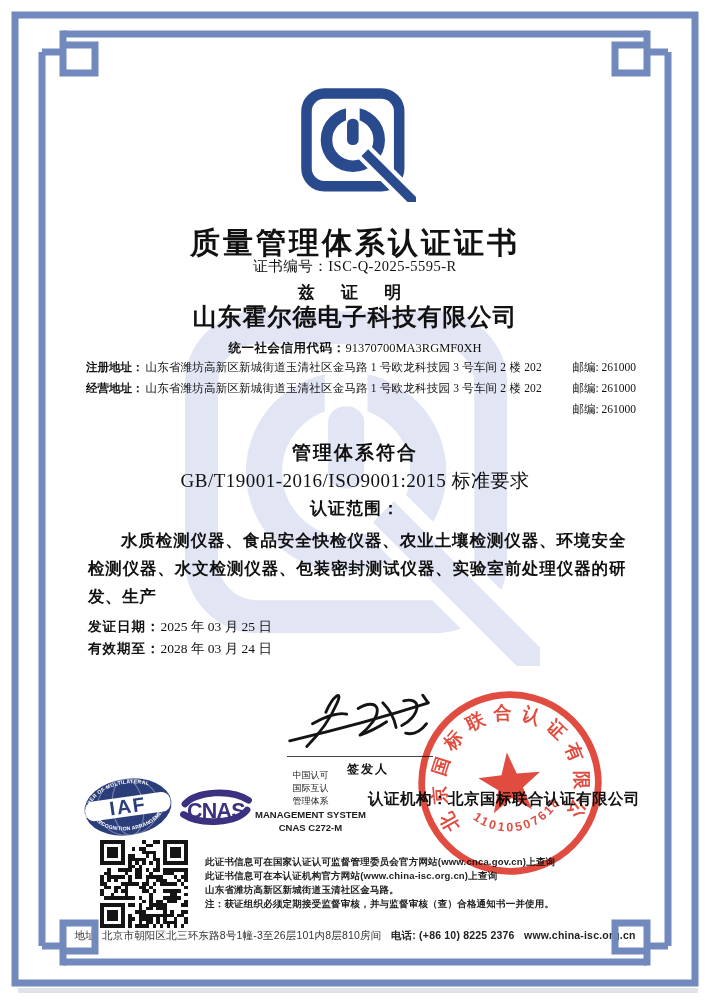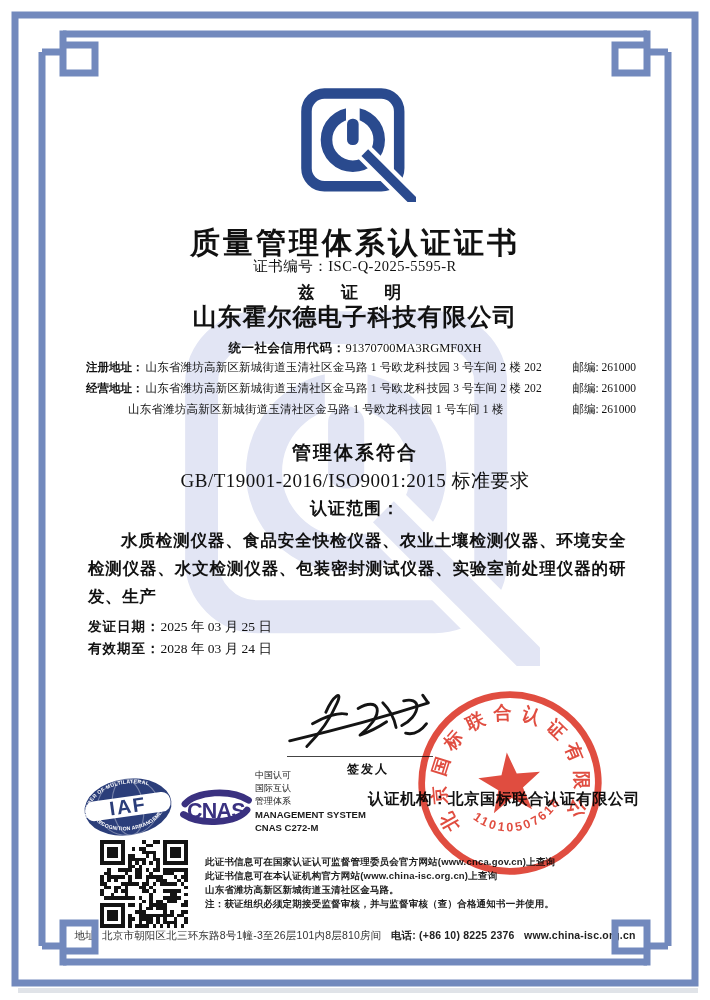--- a/index.html
+++ b/index.html
@@ -38,21 +38,21 @@
   .date-row{left:88px;font-size:13.5px;}
   .date-row b{letter-spacing:1px;}
   #date-issue{top:618px;} #date-valid{top:640px;}
   
   #signature{left:278px;top:680px;width:164px;height:76px;}
   #sig-line{left:287px;top:756px;width:146px;height:0;border-top:1.5px solid #444;}
   #signer{left:288px;top:761px;width:160px;text-align:center;font-size:12px;font-weight:700;letter-spacing:2px;}
   
   #iaf-logo{left:74px;top:771px;width:108px;height:72px;}
   #cnas-logo{left:179px;top:775px;width:74px;height:64px;}
-  #accred-text{left:255px;top:769px;font-family:"Liberation Sans",sans-serif;font-size:9px;line-height:13px;color:#1a1a1a;}
+  #accred-text{left:255px;top:769px;font-family:"Liberation Sans",sans-serif;font-size:9px;line-height:13px;color:#1a1a1a;text-align:center;}
   #accred-text .b{font-weight:700;font-size:9.5px;}
   #cert-body{left:368px;top:789px;font-size:15.5px;font-weight:700;letter-spacing:.5px;z-index:2;}
   #stamp{left:414px;top:687px;width:192px;height:192px;opacity:.9;mix-blend-mode:multiply;z-index:3;}
   
   #qr{left:100px;top:840px;width:88px;height:88px;}
   #notes{left:205px;top:855px;font-family:"Liberation Sans",sans-serif;
          font-size:9.5px;font-weight:600;line-height:14px;color:#222;letter-spacing:.2px;}
   #footer{top:929px;font-family:"Liberation Sans",sans-serif;font-size:10.5px;color:#333;letter-spacing:.2px;}
   #footer .b{font-weight:700;color:#222;}
   #border-svg{left:0;top:0;width:710px;height:1000px;pointer-events:none;z-index:4;}
@@ -102,21 +102,20 @@
   <span class="lbl">注册地址：</span>
   <span class="txt">山东省潍坊高新区新城街道玉清社区金马路 1 号欧龙科技园 3 号车间 2 楼 202</span>
   <span class="zip"><span>邮编: </span><span>261000</span></span>
 </div>
 <div id="addr1" class="abs addr-row z1">
   <span class="lbl">经营地址：</span>
   <span class="txt">山东省潍坊高新区新城街道玉清社区金马路 1 号欧龙科技园 3 号车间 2 楼 202</span>
   <span class="zip"><span>邮编: </span><span>261000</span></span>
 </div>
 <div id="addr2" class="abs addr-row z1">
-  <span class="txt">山东省潍坊高新区新城街道玉清社区金马路 1 号欧龙科技园 1 号车间 1 楼</span>
   <span class="zip"><span>邮编: </span><span>261000</span></span>
 </div>
 
 <div id="sysline" class="abs ctr z1">管理体系符合</div>
 <div id="stdline" class="abs ctr z1">GB/T19001-2016/ISO9001:2015 标准要求</div>
 <div id="scope-label" class="abs ctr z1">认证范围：</div>
 <div id="scope" class="abs z1">水质检测仪器、食品安全快检仪器、农业土壤检测仪器、环境安全检测仪器、水文检测仪器、包装密封测试仪器、实验室前处理仪器的研发、生产</div>
 
 <div id="date-issue" class="abs date-row z1">
   <b>发证日期：</b><span>2025 年 03 月 25 日</span>

